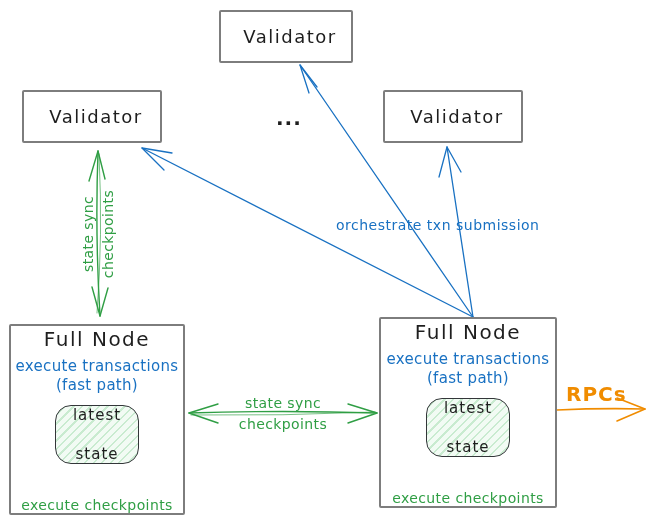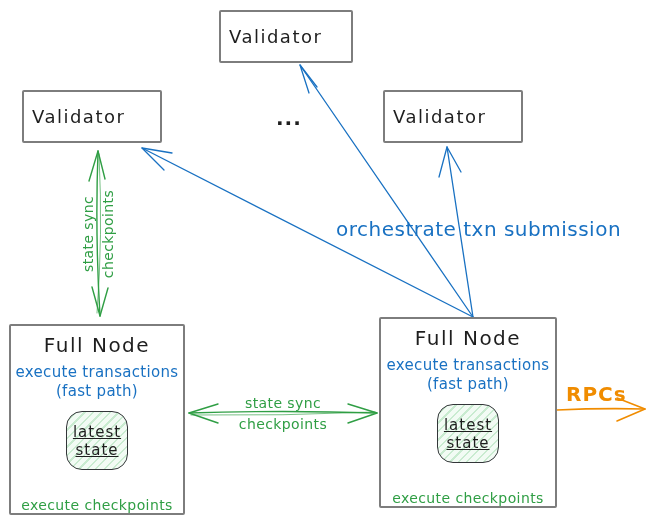--- a/index.html
+++ b/index.html
@@ -16,53 +16,52 @@
   .wire-blue{stroke:var(--c-blue); stroke-width:1.3;}
   .wire-green{stroke:var(--c-green); stroke-width:1.4;}
   .wire-green-echo{stroke:var(--c-green); stroke-width:1; opacity:.65;}
   .wire-orange{stroke:var(--c-orange); stroke-width:1.6;}
 
   .box{
     position:absolute; box-sizing:border-box; background:#ffffff;
     border:2px solid var(--c-border); border-radius:2px;
   }
   .validator{
-    display:flex; align-items:center; justify-content:flex-start;
+    display:flex; align-items:center; justify-content:center;
     font-size:18px; letter-spacing:1.5px; color:var(--c-ink);padding-left:8px;
   }
   .fullnode{
     display:flex; flex-direction:column; align-items:center;
-    padding-top:7px; text-align:center;
+    padding-top:1px; text-align:center;
   }
   .fn-title{font-size:20px; letter-spacing:1.5px; color:var(--c-ink); line-height:24px;}
   .fn-blue{color:var(--c-blue); font-size:15px; line-height:19px; margin-top:6px; letter-spacing:.3px;}
   .state-box{
-    box-sizing:border-box; width:62px; height:59px; margin-top:10px;
+    box-sizing:border-box; width:84px; height:59px; margin-top:10px;
     border:1.6px solid #333639; border-radius:16px;
-    display:flex; flex-direction:column; align-items:center; justify-content:center;
+    display:flex; flex-direction:column; align-items:center; justify-content:space-between;
     font-size:15px; line-height:18px; letter-spacing:1px; color:var(--c-ink);
     background:repeating-linear-gradient(135deg, var(--c-statehatch) 0 1.5px, var(--c-statefill) 1.5px 6px);
-    text-decoration:underline;
   }
   .fn-green{color:var(--c-green); font-size:14px; letter-spacing:.4px; margin-top:auto; }
 
   .ellipsis{
     position:absolute; left:276px; top:106px; font-size:20px; font-weight:bold;
     letter-spacing:1px; color:var(--c-ink);
   }
   .edge-label{position:absolute; white-space:nowrap;}
   .label-green{color:var(--c-green); font-size:14px; letter-spacing:.4px; text-align:center;}
   .label-vertical{
     left:98px; top:234px; transform:translate(-50%,-50%) rotate(-90deg); line-height:20px;
   }
   .label-horizontal{
     left:283px; top:414px; transform:translate(-50%,-50%); line-height:21px;
   }
   .label-orchestrate{
-    left:336px; top:217px; color:var(--c-blue); font-size:20px; letter-spacing:.5px;
+    left:336px; top:217px; color:var(--c-blue); font-size:14px; letter-spacing:.5px;
   }
   .label-rpcs{
     left:566px; top:382px; color:var(--c-orange); font-size:20px; font-weight:bold; letter-spacing:1px;
   }
 </style>
 </head>
 <body>
 
 <div class="canvas">
 

